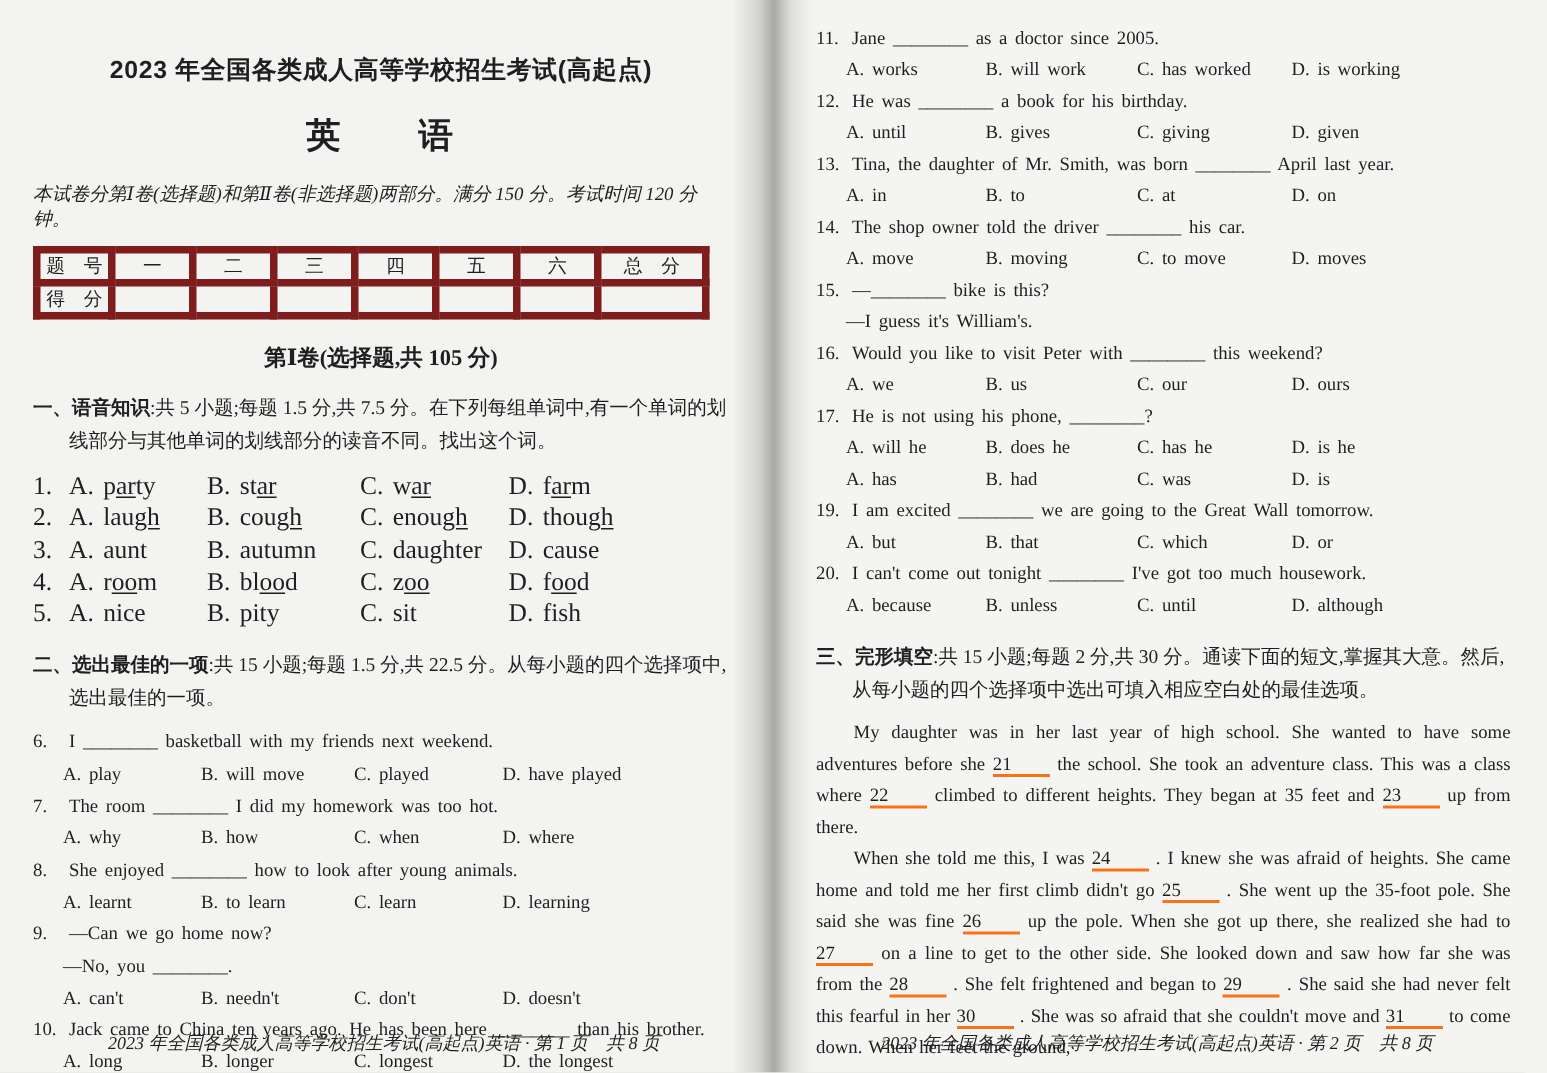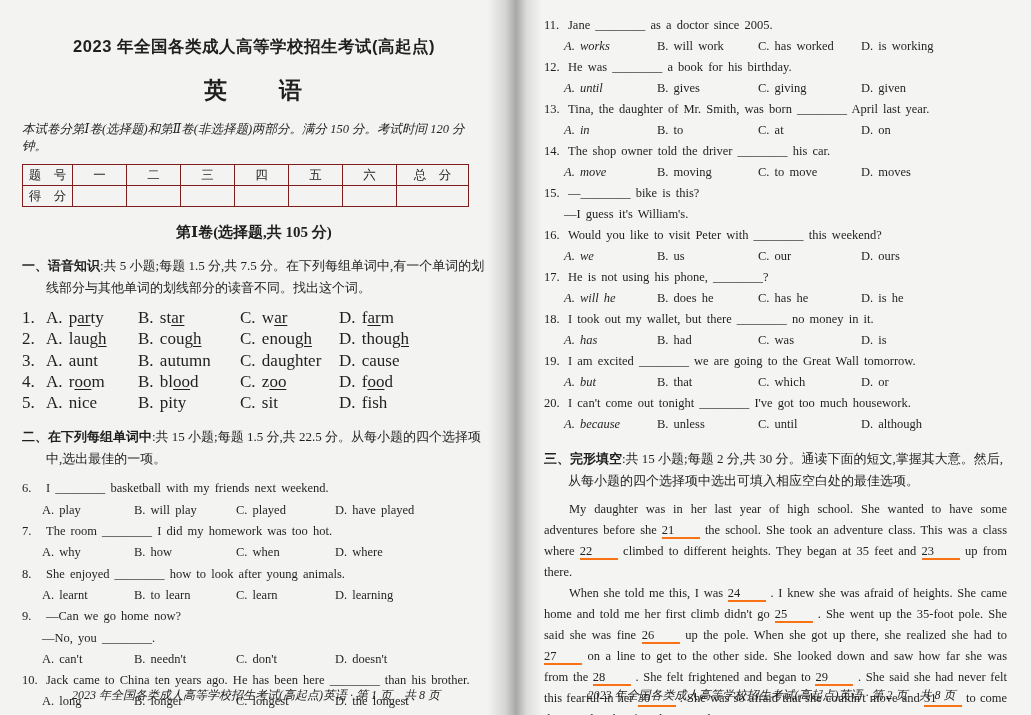--- a/index.html
+++ b/index.html
@@ -24,41 +24,41 @@
     margin:36px 0 0 0; text-align:center; font-size:16.5px; font-weight:bold;
     font-family:"Liberation Sans","DejaVu Sans",sans-serif; letter-spacing:0.5px;
   }
   .subject {
     margin:17px 0 0 0; text-align:center; font-size:23px; font-weight:bold;
     font-family:"Liberation Sans","DejaVu Sans",sans-serif; letter-spacing:2px;
   }
   .intro { margin:15px 0 0 0; font-size:12.5px; font-style:italic; line-height:17px; }
   table.score { margin-top:9px; border-collapse:collapse; table-layout:fixed; width:446px; }
   table.score td {
-    border:1px solid #7f1d1d; height:21px; padding:0; text-align:center;
+    border:5px solid #7f1d1d; height:21px; padding:0; text-align:center;
     font-size:12.5px; background:transparent;
   }
   .part-heading { margin:16px 0 0 0; text-align:center; font-size:15px; font-weight:bold; }
 
   
   .sec { margin:13px 0 0 0; font-size:13px; line-height:22px; padding-left:24px; text-indent:-24px; }
   .sec .sec-bold { font-weight:bold; font-family:"Liberation Sans","DejaVu Sans",sans-serif; }
 
   
   .q-list { margin-top:8px; }
   .q-row { line-height:21.3px; font-size:17px; word-spacing:2px; white-space:nowrap; }
   .qnum { display:inline-block; width:24px; text-indent:0; }
   .question { font-size:12.5px; line-height:21.3px; word-spacing:2px; }
   .page-right .question { line-height:21px; }
   .stem { white-space:nowrap; }
   .stem2 { padding-left:20px; white-space:nowrap; }
   .opts { padding-left:20px; white-space:nowrap; }
   .opt { display:inline-block; }
   .page-left  .o0 { width:92px; }  .page-left  .o1 { width:102px; } .page-left  .o2 { width:99px; }
-  .page-right .o0 { width:93px;font-style:italic; }  .page-right .o1 { width:101px; } .page-right .o2 { width:103px; }
+  .page-right .o0 { width:93px; }  .page-right .o1 { width:101px; } .page-right .o2 { width:103px; }
   .u { text-decoration:underline; text-underline-offset:2px; }
 
   
   .passage { margin-top:7px; }
   .passage p {
     margin:0; font-size:12.5px; line-height:21px; text-align:justify;
     text-indent:2em; word-spacing:1px;
   }
   .blank {
     display:inline-block; min-width:38px; 
@@ -110,26 +110,26 @@
     <p class="sec"><span class="sec-bold">一、语音知识</span><span>:共 5 小题;每题 1.5 分,共 7.5 分。在下列每组单词中,有一个单词的划线部分与其他单词的划线部分的读音不同。找出这个词。</span></p>
 
     <div id="phonetic-list" class="q-list">
         <div class="q-row"><span class="qnum">1.</span><span class="opt o0">A. p<span class="u">ar</span>ty</span><span class="opt o1">B. st<span class="u">ar</span></span><span class="opt o2">C. w<span class="u">ar</span></span><span class="opt o3">D. f<span class="u">ar</span>m</span></div>
         <div class="q-row"><span class="qnum">2.</span><span class="opt o0">A. lau<span class="u">gh</span></span><span class="opt o1">B. cou<span class="u">gh</span></span><span class="opt o2">C. enou<span class="u">gh</span></span><span class="opt o3">D. thou<span class="u">gh</span></span></div>
         <div class="q-row"><span class="qnum">3.</span><span class="opt o0">A. aunt</span><span class="opt o1">B. autumn</span><span class="opt o2">C. daughter</span><span class="opt o3">D. cause</span></div>
         <div class="q-row"><span class="qnum">4.</span><span class="opt o0">A. r<span class="u">oo</span>m</span><span class="opt o1">B. bl<span class="u">oo</span>d</span><span class="opt o2">C. z<span class="u">oo</span></span><span class="opt o3">D. f<span class="u">oo</span>d</span></div>
         <div class="q-row"><span class="qnum">5.</span><span class="opt o0">A. nice</span><span class="opt o1">B. pity</span><span class="opt o2">C. sit</span><span class="opt o3">D. fish</span></div>
       </div>
 
-    <p class="sec"><span class="sec-bold">二、在下列每组单词中</span><span>:共 15 小题;每题 1.5 分,共 22.5 分。从每小题的四个选择项中,选出最佳的一项。</span></p>
+    <p class="sec"><span class="sec-bold">二、选出最佳的一项</span><span>:共 15 小题;每题 1.5 分,共 22.5 分。从每小题的四个选择项中,选出最佳的一项。</span></p>
 
     <div id="grammar-list-1" class="q-list">
         <div class="question">
           <div class="stem"><span class="qnum">6.</span>I ________ basketball with my friends next weekend.</div>
-          <div class="opts"><span class="opt o0">A. play</span><span class="opt o1">B. will play</span><span class="opt o2">C. played</span><span class="opt o3">D. have played</span></div>
+          <div class="opts"><span class="opt o0">A. play</span><span class="opt o1">B. will move</span><span class="opt o2">C. played</span><span class="opt o3">D. have played</span></div>
         </div>
         <div class="question">
           <div class="stem"><span class="qnum">7.</span>The room ________ I did my homework was too hot.</div>
           <div class="opts"><span class="opt o0">A. why</span><span class="opt o1">B. how</span><span class="opt o2">C. when</span><span class="opt o3">D. where</span></div>
         </div>
         <div class="question">
           <div class="stem"><span class="qnum">8.</span>She enjoyed ________ how to look after young animals.</div>
           <div class="opts"><span class="opt o0">A. learnt</span><span class="opt o1">B. to learn</span><span class="opt o2">C. learn</span><span class="opt o3">D. learning</span></div>
         </div>
         <div class="question">
@@ -170,21 +170,20 @@
         </div>
         <div class="question">
           <div class="stem"><span class="qnum">16.</span>Would you like to visit Peter with ________ this weekend?</div>
           <div class="opts"><span class="opt o0">A. we</span><span class="opt o1">B. us</span><span class="opt o2">C. our</span><span class="opt o3">D. ours</span></div>
         </div>
         <div class="question">
           <div class="stem"><span class="qnum">17.</span>He is not using his phone, ________?</div>
           <div class="opts"><span class="opt o0">A. will he</span><span class="opt o1">B. does he</span><span class="opt o2">C. has he</span><span class="opt o3">D. is he</span></div>
         </div>
         <div class="question">
-          <div class="stem"><span class="qnum">18.</span>I took out my wallet, but there ________ no money in it.</div>
           <div class="opts"><span class="opt o0">A. has</span><span class="opt o1">B. had</span><span class="opt o2">C. was</span><span class="opt o3">D. is</span></div>
         </div>
         <div class="question">
           <div class="stem"><span class="qnum">19.</span>I am excited ________ we are going to the Great Wall tomorrow.</div>
           <div class="opts"><span class="opt o0">A. but</span><span class="opt o1">B. that</span><span class="opt o2">C. which</span><span class="opt o3">D. or</span></div>
         </div>
         <div class="question">
           <div class="stem"><span class="qnum">20.</span>I can't come out tonight ________ I've got too much housework.</div>
           <div class="opts"><span class="opt o0">A. because</span><span class="opt o1">B. unless</span><span class="opt o2">C. until</span><span class="opt o3">D. although</span></div>
         </div>

